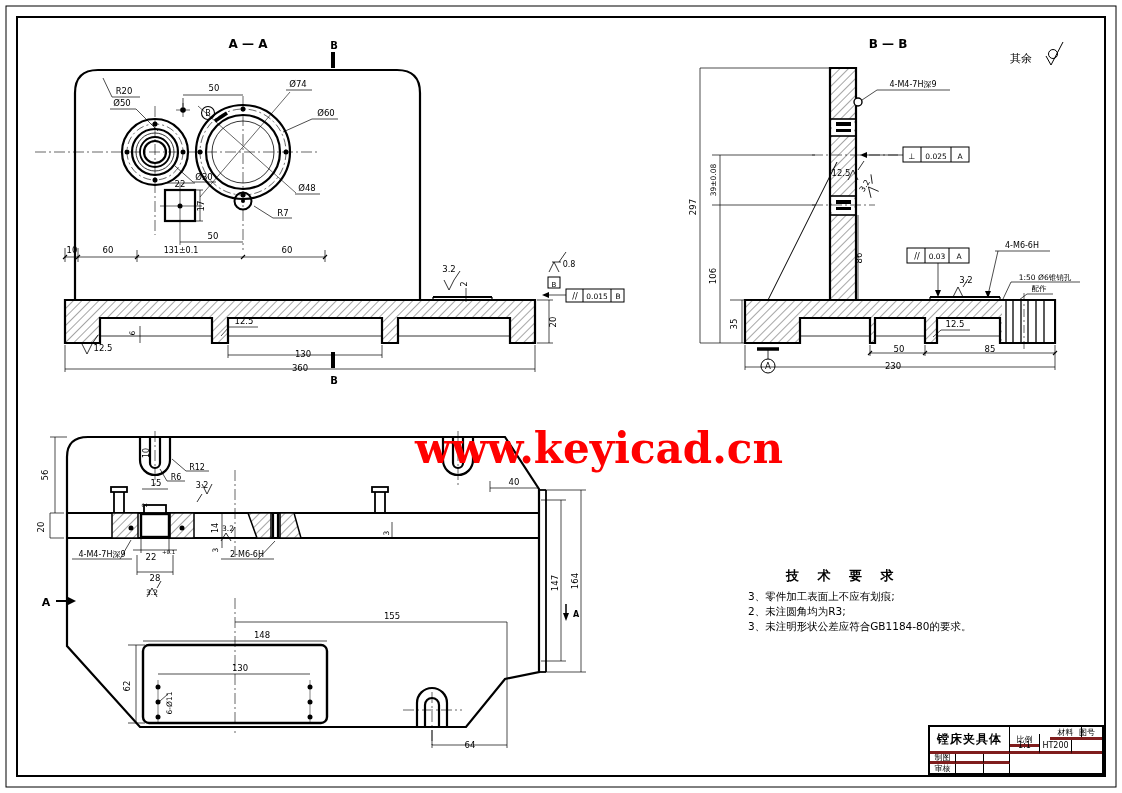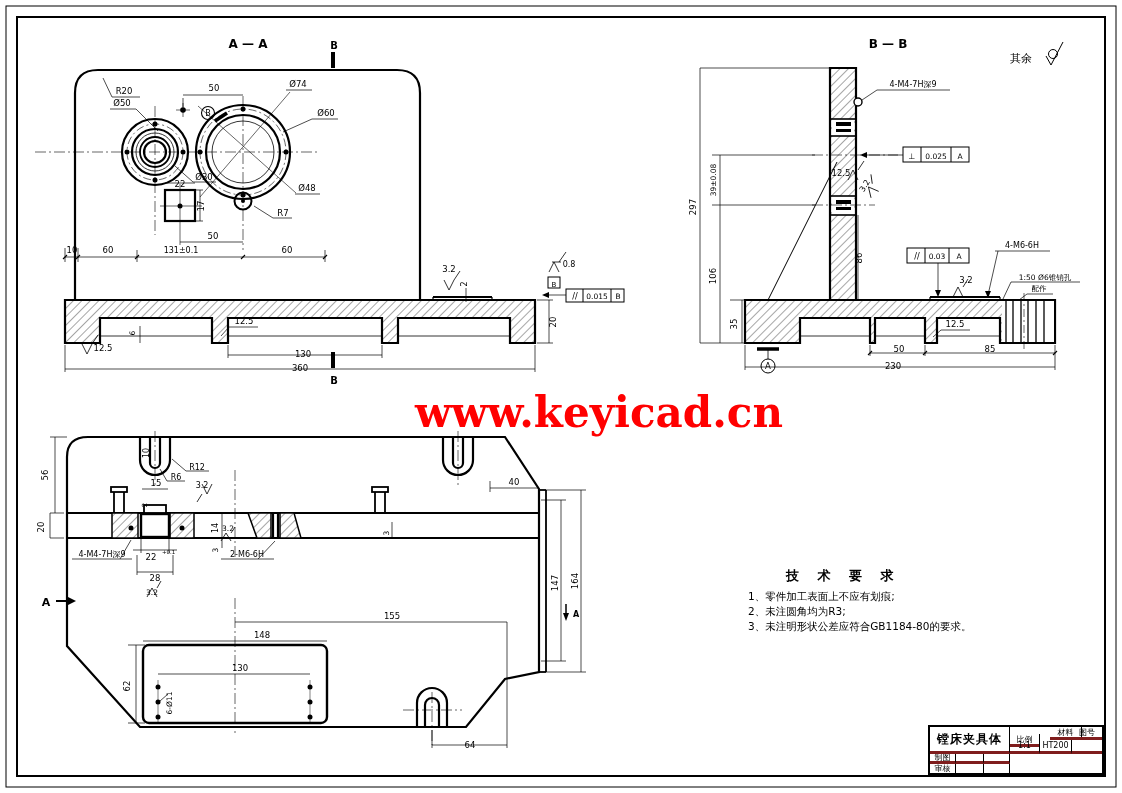--- a/index.html
+++ b/index.html
@@ -1,21 +1,21 @@
 <!DOCTYPE html>
 <html><head>
 <meta charset="utf-8">
 <style>
   html,body{margin:0;padding:0;background:#e8e8e8;}
   #page{position:relative;width:1122px;height:793px;background:#ffffff;overflow:hidden;
         font-family:"DejaVu Sans",sans-serif;}
   svg text{font-family:"DejaVu Sans",sans-serif;fill:#000;}
   .wm{position:absolute;color:#ff0000;font-weight:bold;white-space:nowrap;pointer-events:none;}
   #wm1{left:382px;top:334px;font-size:42px;letter-spacing:1px;font-family:"DejaVu Sans",sans-serif;}
-  #wm2{left:415px;top:388px;font-size:42px;font-family:"DejaVu Serif","DejaVu Sans",serif;}
+  #wm2{left:415px;top:424px;font-size:42px;font-family:"DejaVu Serif","DejaVu Sans",serif;}
   #tech{position:absolute;left:748px;top:567px;width:250px;color:#000;}
   #tech .tt{font-size:13px;font-weight:bold;letter-spacing:7px;margin-left:38px;margin-bottom:4px;}
   #tech .ti{font-size:10.5px;line-height:15px;}
   #tb{position:absolute;left:928px;top:725px;width:176px;height:50px;border:2px solid #000;box-sizing:border-box;font-size:8px;}
   #tb div{box-sizing:border-box;position:absolute;overflow:hidden;}
   .cell{border-right:1px solid #000;border-bottom:3px solid #7f1d1d;display:flex;align-items:center;justify-content:center;}
   #tb-name{left:0;top:0;width:80px;height:27px;font-size:12px;font-weight:bold;letter-spacing:1px;}
   #tb-h1{left:80px;top:7px;width:30px;height:13px;}
   #tb-h2{left:120px;top:0;width:32px;height:13px;}
   #tb-h3{left:142px;top:0;width:30px;height:13px;border-right:none;}
@@ -494,21 +494,21 @@
       <text x="470" y="748" font-size="8.5" text-anchor="middle">64</text>
       <text x="389" y="533" font-size="7.5" text-anchor="middle" transform="rotate(-90 389 533)">3</text>
     </svg>
 
 
 <div id="wm2" class="wm">www.keyicad.cn</div>
 
 
 <div id="tech">
   <div class="tt">技 术 要 求</div>
-  <div class="ti">1、零件加工表面上不应有划痕;</div>
+  <div class="ti">3、零件加工表面上不应有划痕;</div>
   <div class="ti">2、未注圆角均为R3;</div>
   <div class="ti">3、未注明形状公差应符合GB1184-80的要求。</div>
 </div>
 
 
 <div id="tb">
   <div id="tb-name" class="cell">镗床夹具体</div>
   <div id="tb-h1" class="cell">比例</div>
   <div id="tb-h2" class="cell">材料</div>
   <div id="tb-h3" class="cell">图号</div>

